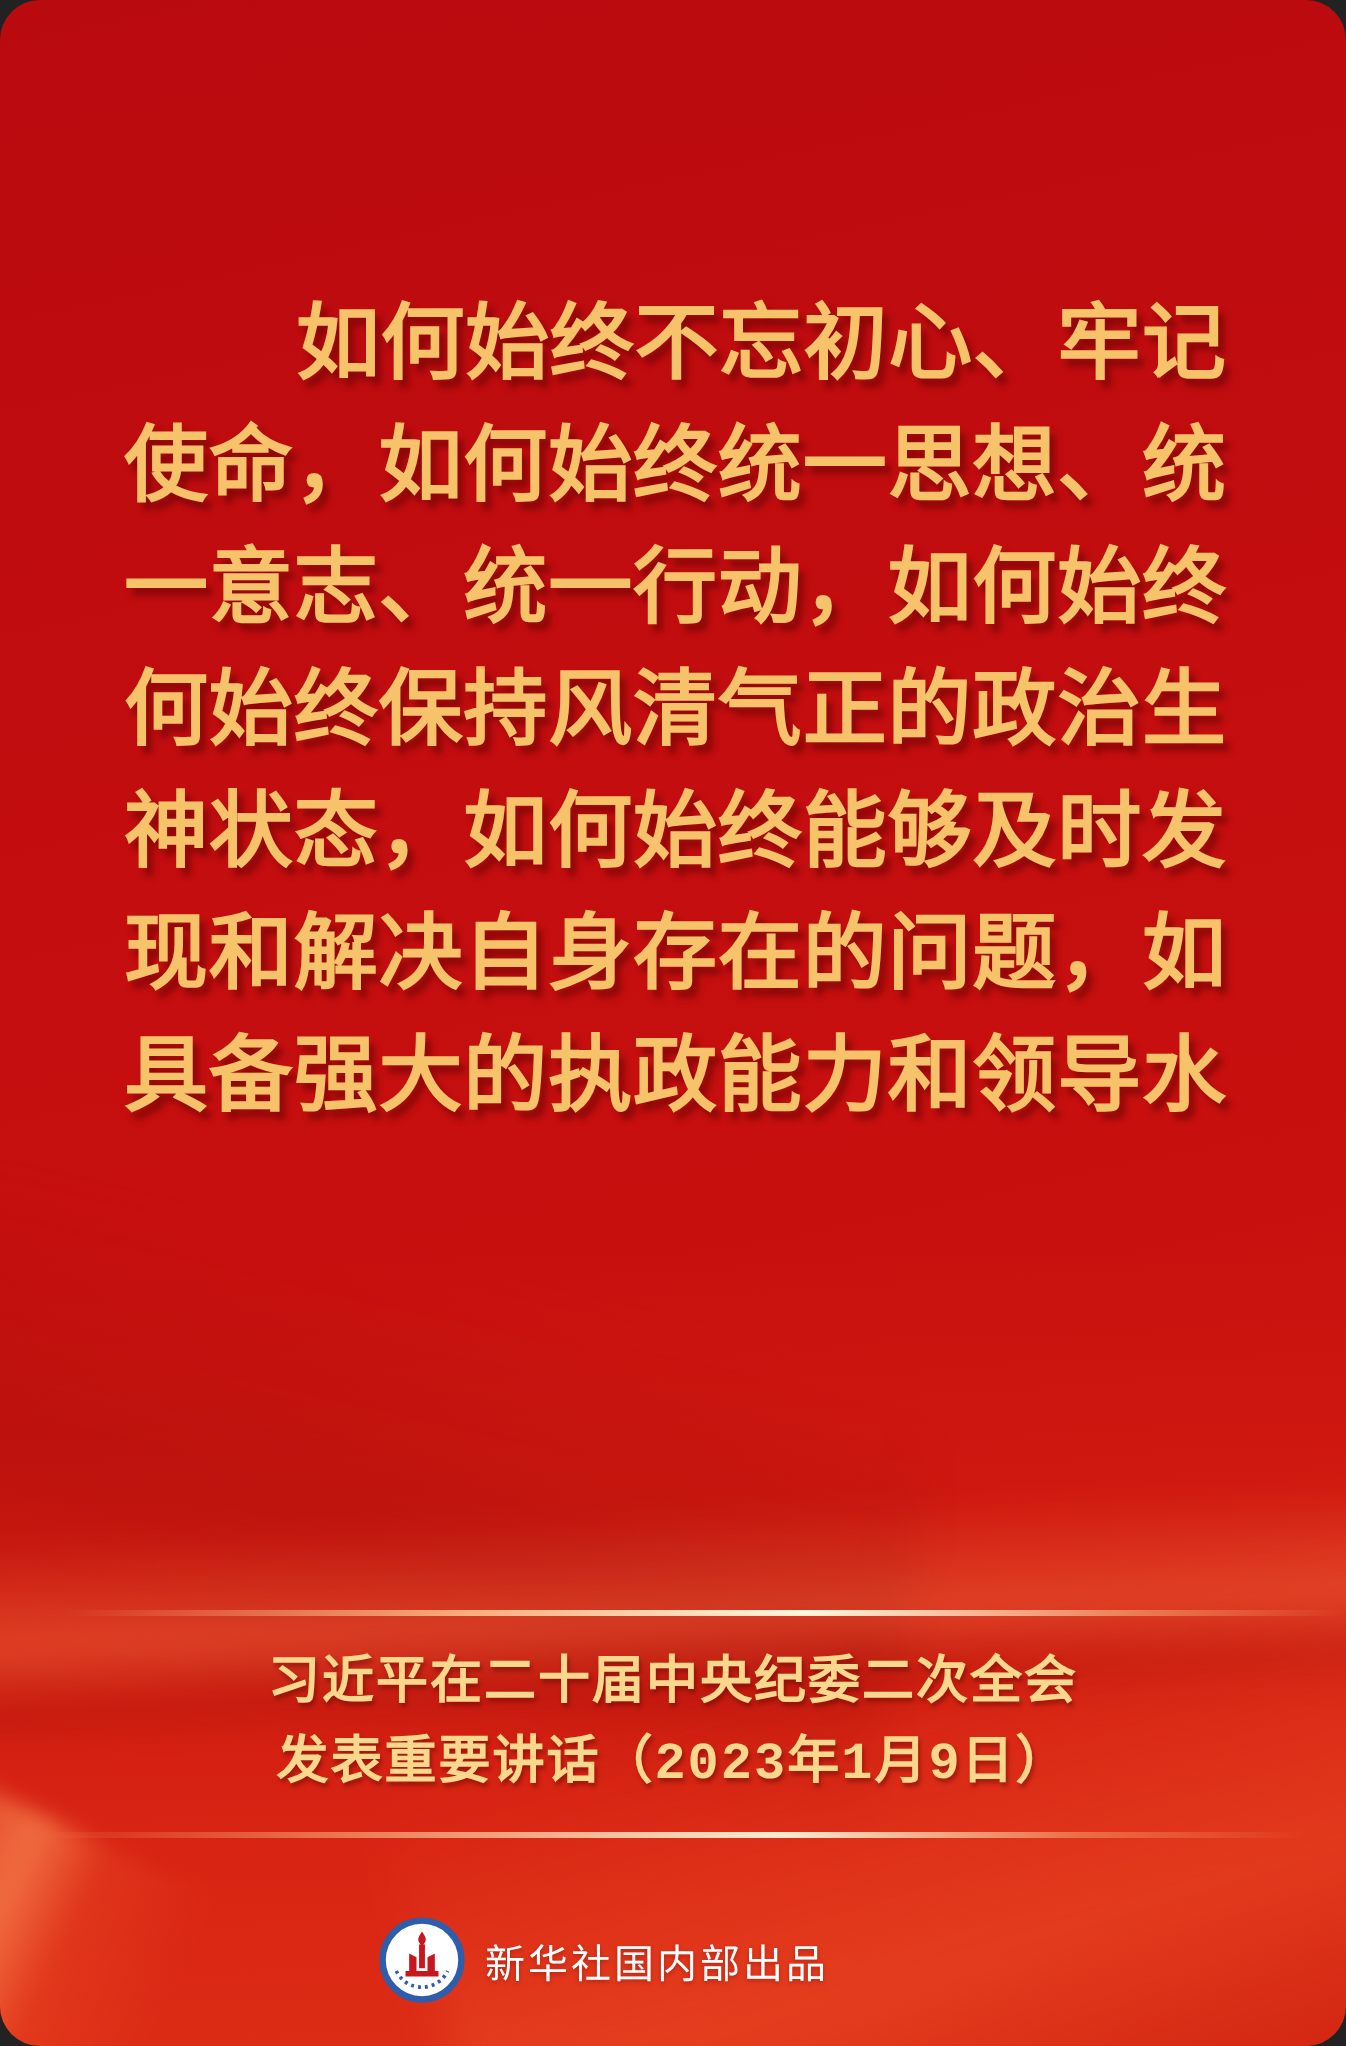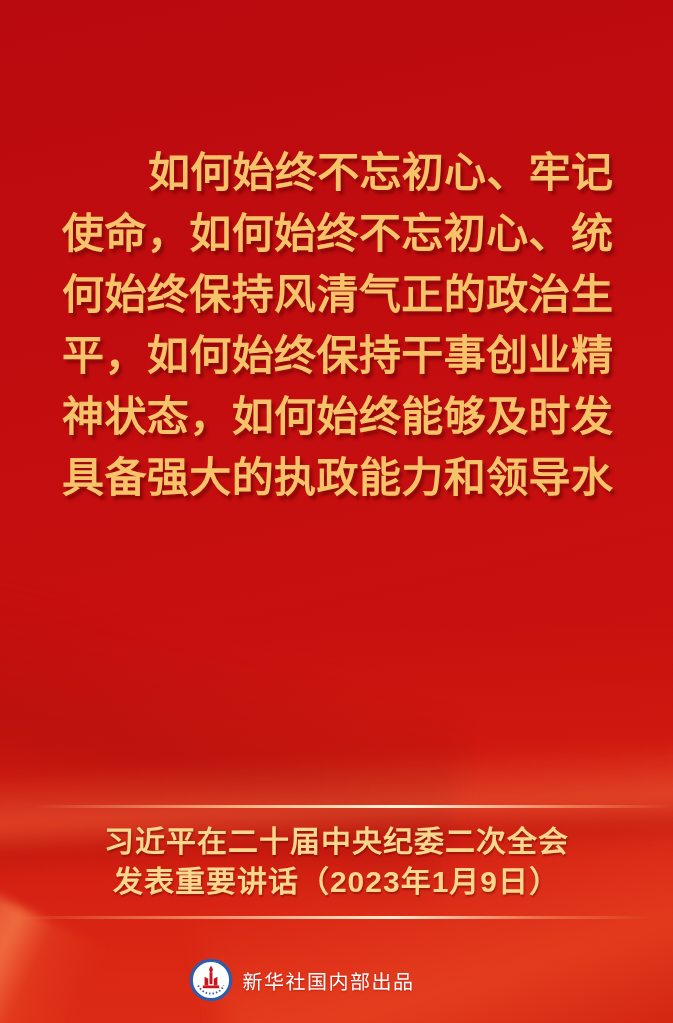--- a/index.html
+++ b/index.html
@@ -7,20 +7,21 @@
     padding: 0;
     background: #222;
   }
   .poster {
     position: relative;
     width: 673px;
     height: 1023px;
     overflow: hidden;
     background: linear-gradient(168deg, #b90a0f 0%, #c30d0f 38%, #c8100e 62%, #d1170e 100%);
     font-family: "Liberation Sans", "DejaVu Sans", sans-serif;
+    border-radius: 20px;
   }
   
   .silk { position: absolute; pointer-events: none; }
   .silk-glow {
     left: 0; top: 620px; width: 673px; height: 403px;
     background: linear-gradient(180deg, rgba(230,40,20,0) 0%, rgba(235,60,25,.22) 45%, rgba(242,80,32,.38) 100%);
   }
   .silk-ridge-upper {
     left: -34px; top: 755px; width: 740px; height: 110px;
     transform: rotate(-2.5deg);
@@ -77,26 +78,27 @@
   .quote-line.first { text-indent: 86px; }
   .quote-line.last  { text-align-last: left; }
   
   .attribution {
     position: absolute;
     left: 0; top: 822px; width: 673px;
     text-align: center;
     z-index: 3;
   }
   .attr-line {
-    font-size: 30px;
+    font-size: 26px;
     font-weight: bold;
     line-height: 40px;
     color: #f9d78c;
     text-shadow: 1px 2px 2px rgba(80, 0, 0, 0.4);
     letter-spacing: 1px;
+    font-family: Liberation Mono, monospace;
   }
   
   .footer {
     position: absolute;
     left: 0; top: 958px; width: 603px;
     display: flex; align-items: center; justify-content: center;
     gap: 10px;
     z-index: 3;
   }
   .logo { width: 44px; height: 44px; display: block; }
@@ -115,24 +117,25 @@
   <div class="silk silk-glow"></div>
   <div class="silk silk-shade"></div>
   <div class="silk silk-ridge-upper"></div>
   <div class="silk silk-sweep-right"></div>
   <div class="silk silk-band-left"></div>
   <div class="gold-line gold-line-top"></div>
   <div class="gold-line gold-line-bottom"></div>
 
   <div class="quote">
     <div class="quote-line first">如何始终不忘初心、牢记</div>
-    <div class="quote-line">使命，如何始终不忘初心、统</div>
+    <div class="quote-line">使命，如何始终统一思想、统</div>
+    <div class="quote-line">一意志、统一行动，如何始终</div>
     <div class="quote-line">何始终保持风清气正的政治生</div>
-    <div class="quote-line">平，如何始终保持干事创业精</div>
     <div class="quote-line">神状态，如何始终能够及时发</div>
+    <div class="quote-line">现和解决自身存在的问题，如</div>
     <div class="quote-line">具备强大的执政能力和领导水</div>
   </div>
 
   <div class="attribution">
     <div class="attr-line">习近平在二十届中央纪委二次全会</div>
     <div class="attr-line">发表重要讲话（2023年1月9日）</div>
   </div>
 
   <div class="footer">
     <svg class="logo" viewBox="0 0 48 48" aria-hidden="true">

